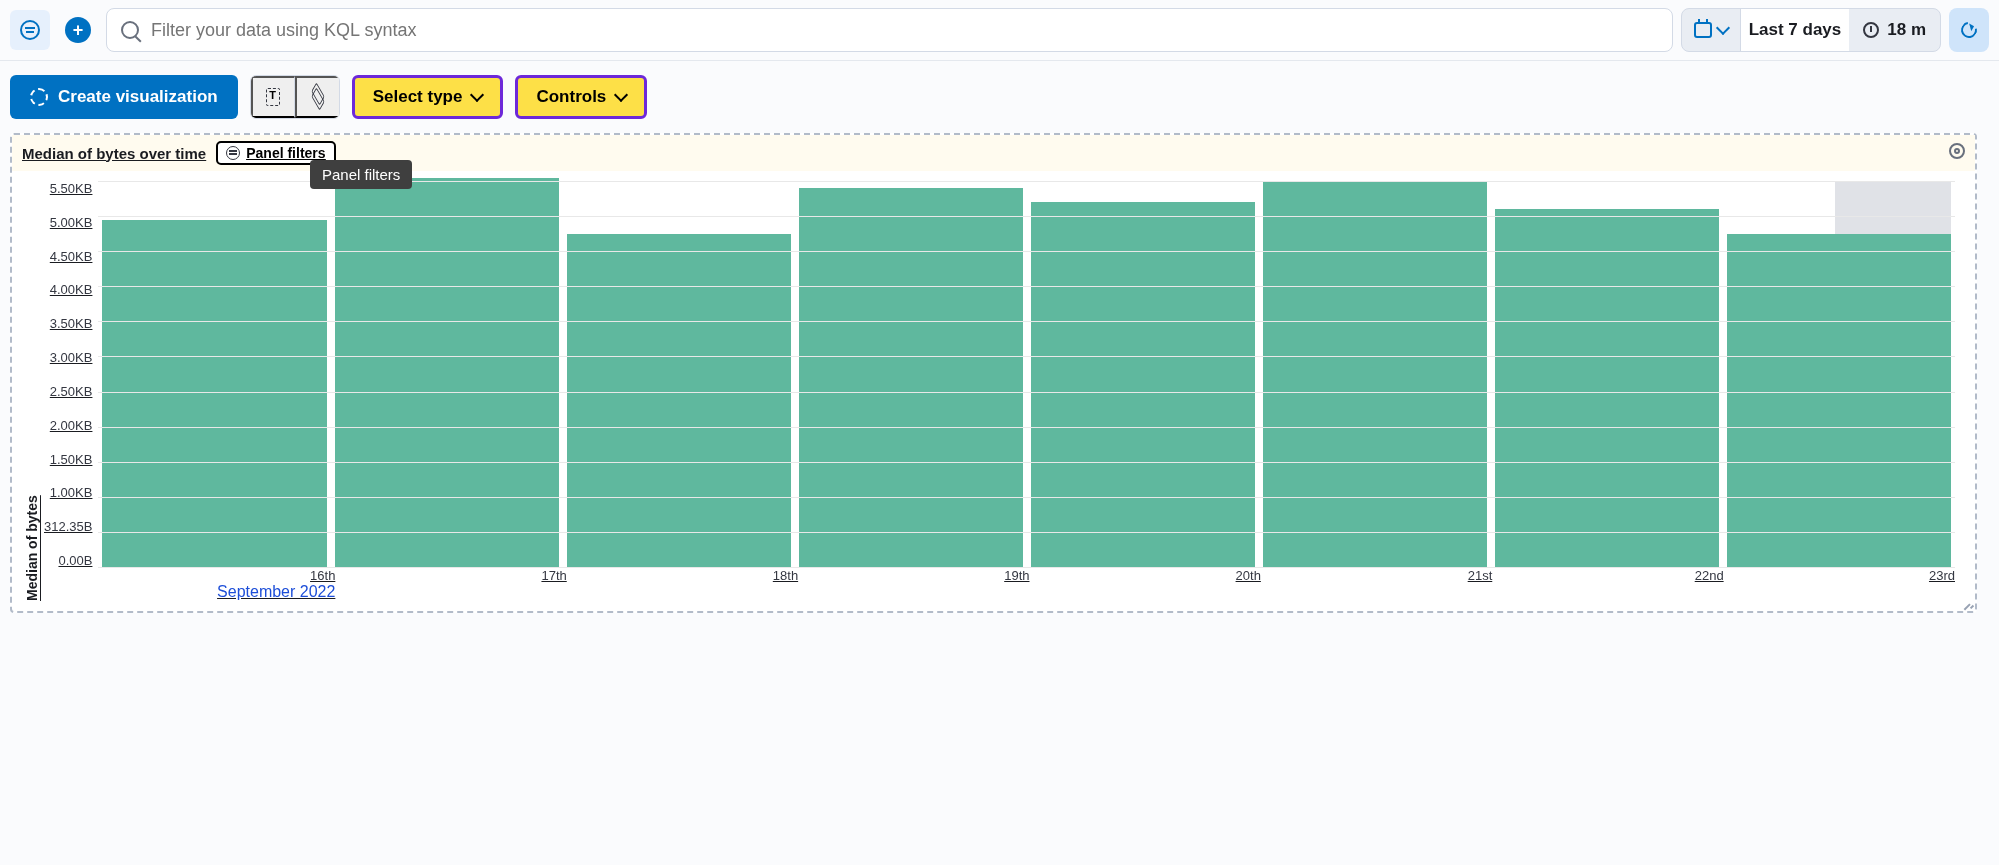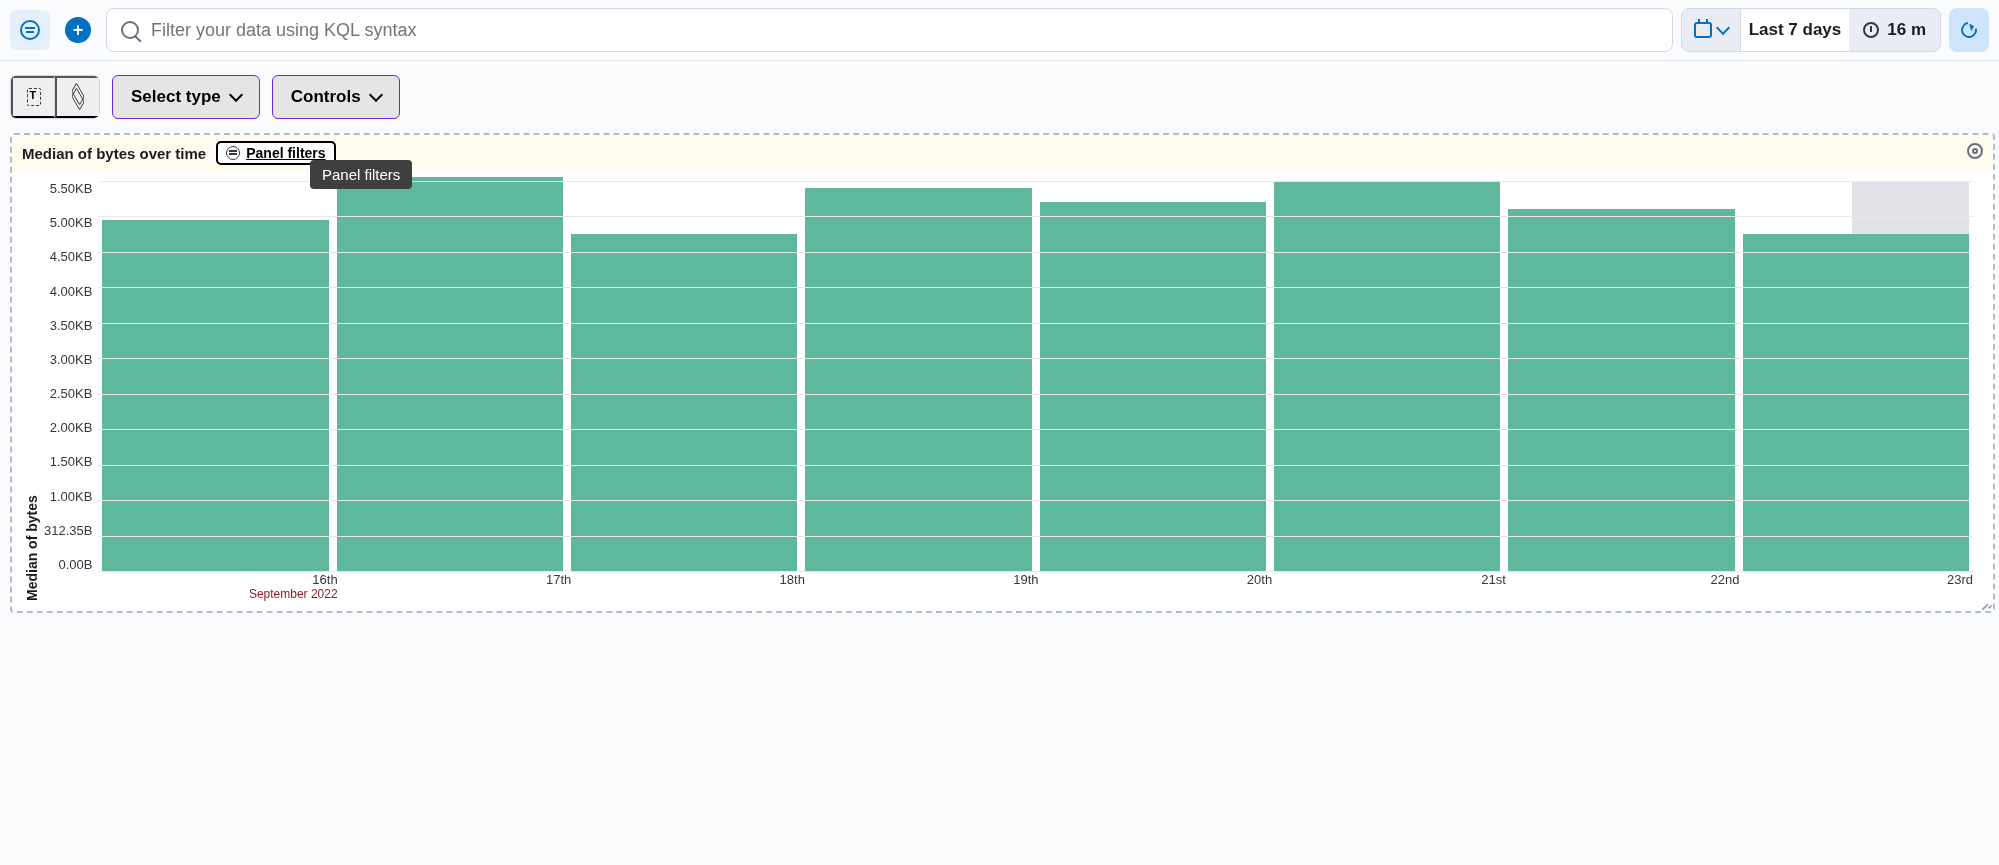--- a/index.html
+++ b/index.html
@@ -94,33 +94,33 @@
 .primary-btn {
   background:#0071c2;color:#fff;border:none;border-radius:6px;
   height:44px;padding:0 20px;font-size:17px;font-weight:700;
   display:inline-flex;align-items:center;gap:10px;
 }
 .lens-icon{width:18px;height:18px;border:2px dashed #fff;border-radius:50%;}
 .btn-group{display:inline-flex;border:1px solid #d3dae6;border-radius:6px;background:#fff;height:44px;overflow:hidden;}
 .btn-group .seg{width:44px;display:flex;align-items:center;justify-content:center;border-right:1px solid #d3dae6;}
 .btn-group .seg:last-child{border-right:none;}
 .secondary-btn{
-  background:#e5e5e5;border:1px solid #6d28d9;border-radius:6px;height:44px;
+  background:#fde047;border:3px solid #6d28d9;border-radius:6px;height:44px;
   padding:0 18px;font-size:17px;font-weight:600;display:inline-flex;align-items:center;gap:10px;
 }
 .folder-icon{width:18px;height:14px;border:2px solid #343741;border-radius:2px;position:relative;}
 .folder-icon::before{content:"";position:absolute;top:-5px;left:-2px;width:8px;height:4px;border:2px solid #343741;border-bottom:none;border-radius:2px 2px 0 0;}
 .text-cursor-icon{width:14px;height:18px;border:1.5px dashed #343741;border-radius:2px;position:relative;}
 .text-cursor-icon::after{content:"T";position:absolute;font-size:11px;font-weight:700;left:2px;top:0;}
 .layers-icon{width:16px;height:16px;position:relative;}
 .layers-icon::before,.layers-icon::after{content:"";position:absolute;width:14px;height:8px;border:1.5px solid #343741;transform:rotate(45deg) skew(15deg,15deg);border-radius:2px;}
 .layers-icon::before{top:0;left:0;}
 .layers-icon::after{top:5px;left:0;}
 
-.panel-wrap{padding:0 4px 10px 10px;}
+.panel-wrap{padding:0 22px 10px 10px;text-decoration:underline;}
 .panel{
   border:2px dashed #b2bbc9;border-radius:4px;background:#fff;position:relative;
 }
 .panel-header{
   display:flex;align-items:center;gap:10px;padding:6px 10px;background:#fffbef;
 }
 .panel-title{font-weight:700;font-size:15px;}
 .panel-filters-btn{
   display:inline-flex;align-items:center;gap:6px;border:2px solid #000;border-radius:5px;
   padding:2px 8px;background:#fff;
@@ -146,21 +146,21 @@
 .plot-row{flex:1;display:flex;}
 .y-ticks{display:flex;flex-direction:column;justify-content:space-between;align-items:flex-end;padding-right:6px;font-size:13px;color:#343741;}
 .plot{flex:1;position:relative;border-bottom:1px solid transparent;}
 .gridline{position:absolute;left:0;right:0;height:1px;background:#e8e8e8;}
 .bars{position:absolute;inset:0;display:flex;align-items:flex-end;}
 .bar-slot{flex:1;padding:0 4px;position:relative;height:100%;}
 .bar{width:100%;background:#5fb89e;position:absolute;bottom:0;left:4px;right:4px;width:auto;}
 .partial-bg{position:absolute;top:0;bottom:0;right:4px;width:50%;background:#e0e2e7;}
 .x-ticks{display:flex;padding-left:60px;text-align:right;}
 .x-tick{flex:1;font-size:13px;color:#343741;padding-left:4px;}
-.x-sub{font-size:12px;color:#7f1d1d;}
+.x-sub{font-size:16px;color:#1d4ed8;}
 .x-axis-title{text-align:center;font-weight:700;font-size:14px;padding-top:10px;}
 .reload-icon{width:16px;height:16px;border:2px solid #0071c2;border-radius:50%;border-top-color:transparent;transform:rotate(35deg);position:relative;}
 .reload-icon::after{content:"";position:absolute;top:-4px;right:0;border:4px solid transparent;border-bottom-color:#0071c2;transform:rotate(40deg);}
 </style>
 </head>
 <body>
 
 <div class="topbar">
   <button class="icon-btn filled-blue">
     <span class="filter-menu-icon"></span>
@@ -173,29 +173,33 @@
     <input type="text" placeholder="Filter your data using KQL syntax" style="">
   </div>
   <div class="date-group">
     <div class="date-icon-sect">
       <span class="calendar-icon"></span>
       <span class="chevron-down" style="color:#0071c2"></span>
     </div>
     <div class="date-text-sect">Last 7 days</div>
     <div class="refresh-sect">
       <span class="timer-icon"></span>
-      <span>16 m</span>
+      <span>18 m</span>
     </div>
   </div>
   <button class="refresh-btn">
     <span class="reload-icon"></span>
   </button>
 </div>
 
 <div class="toolbar">
+  <button class="primary-btn">
+    <span class="lens-icon"></span>
+    <span>Create visualization</span>
+  </button>
   <div class="btn-group">
     <button class="seg">
       <span class="text-cursor-icon"></span>
     </button>
     <button class="seg">
       <span class="layers-icon"></span>
     </button>
   </div>
   <button class="secondary-btn">
     <span>Select type</span>

